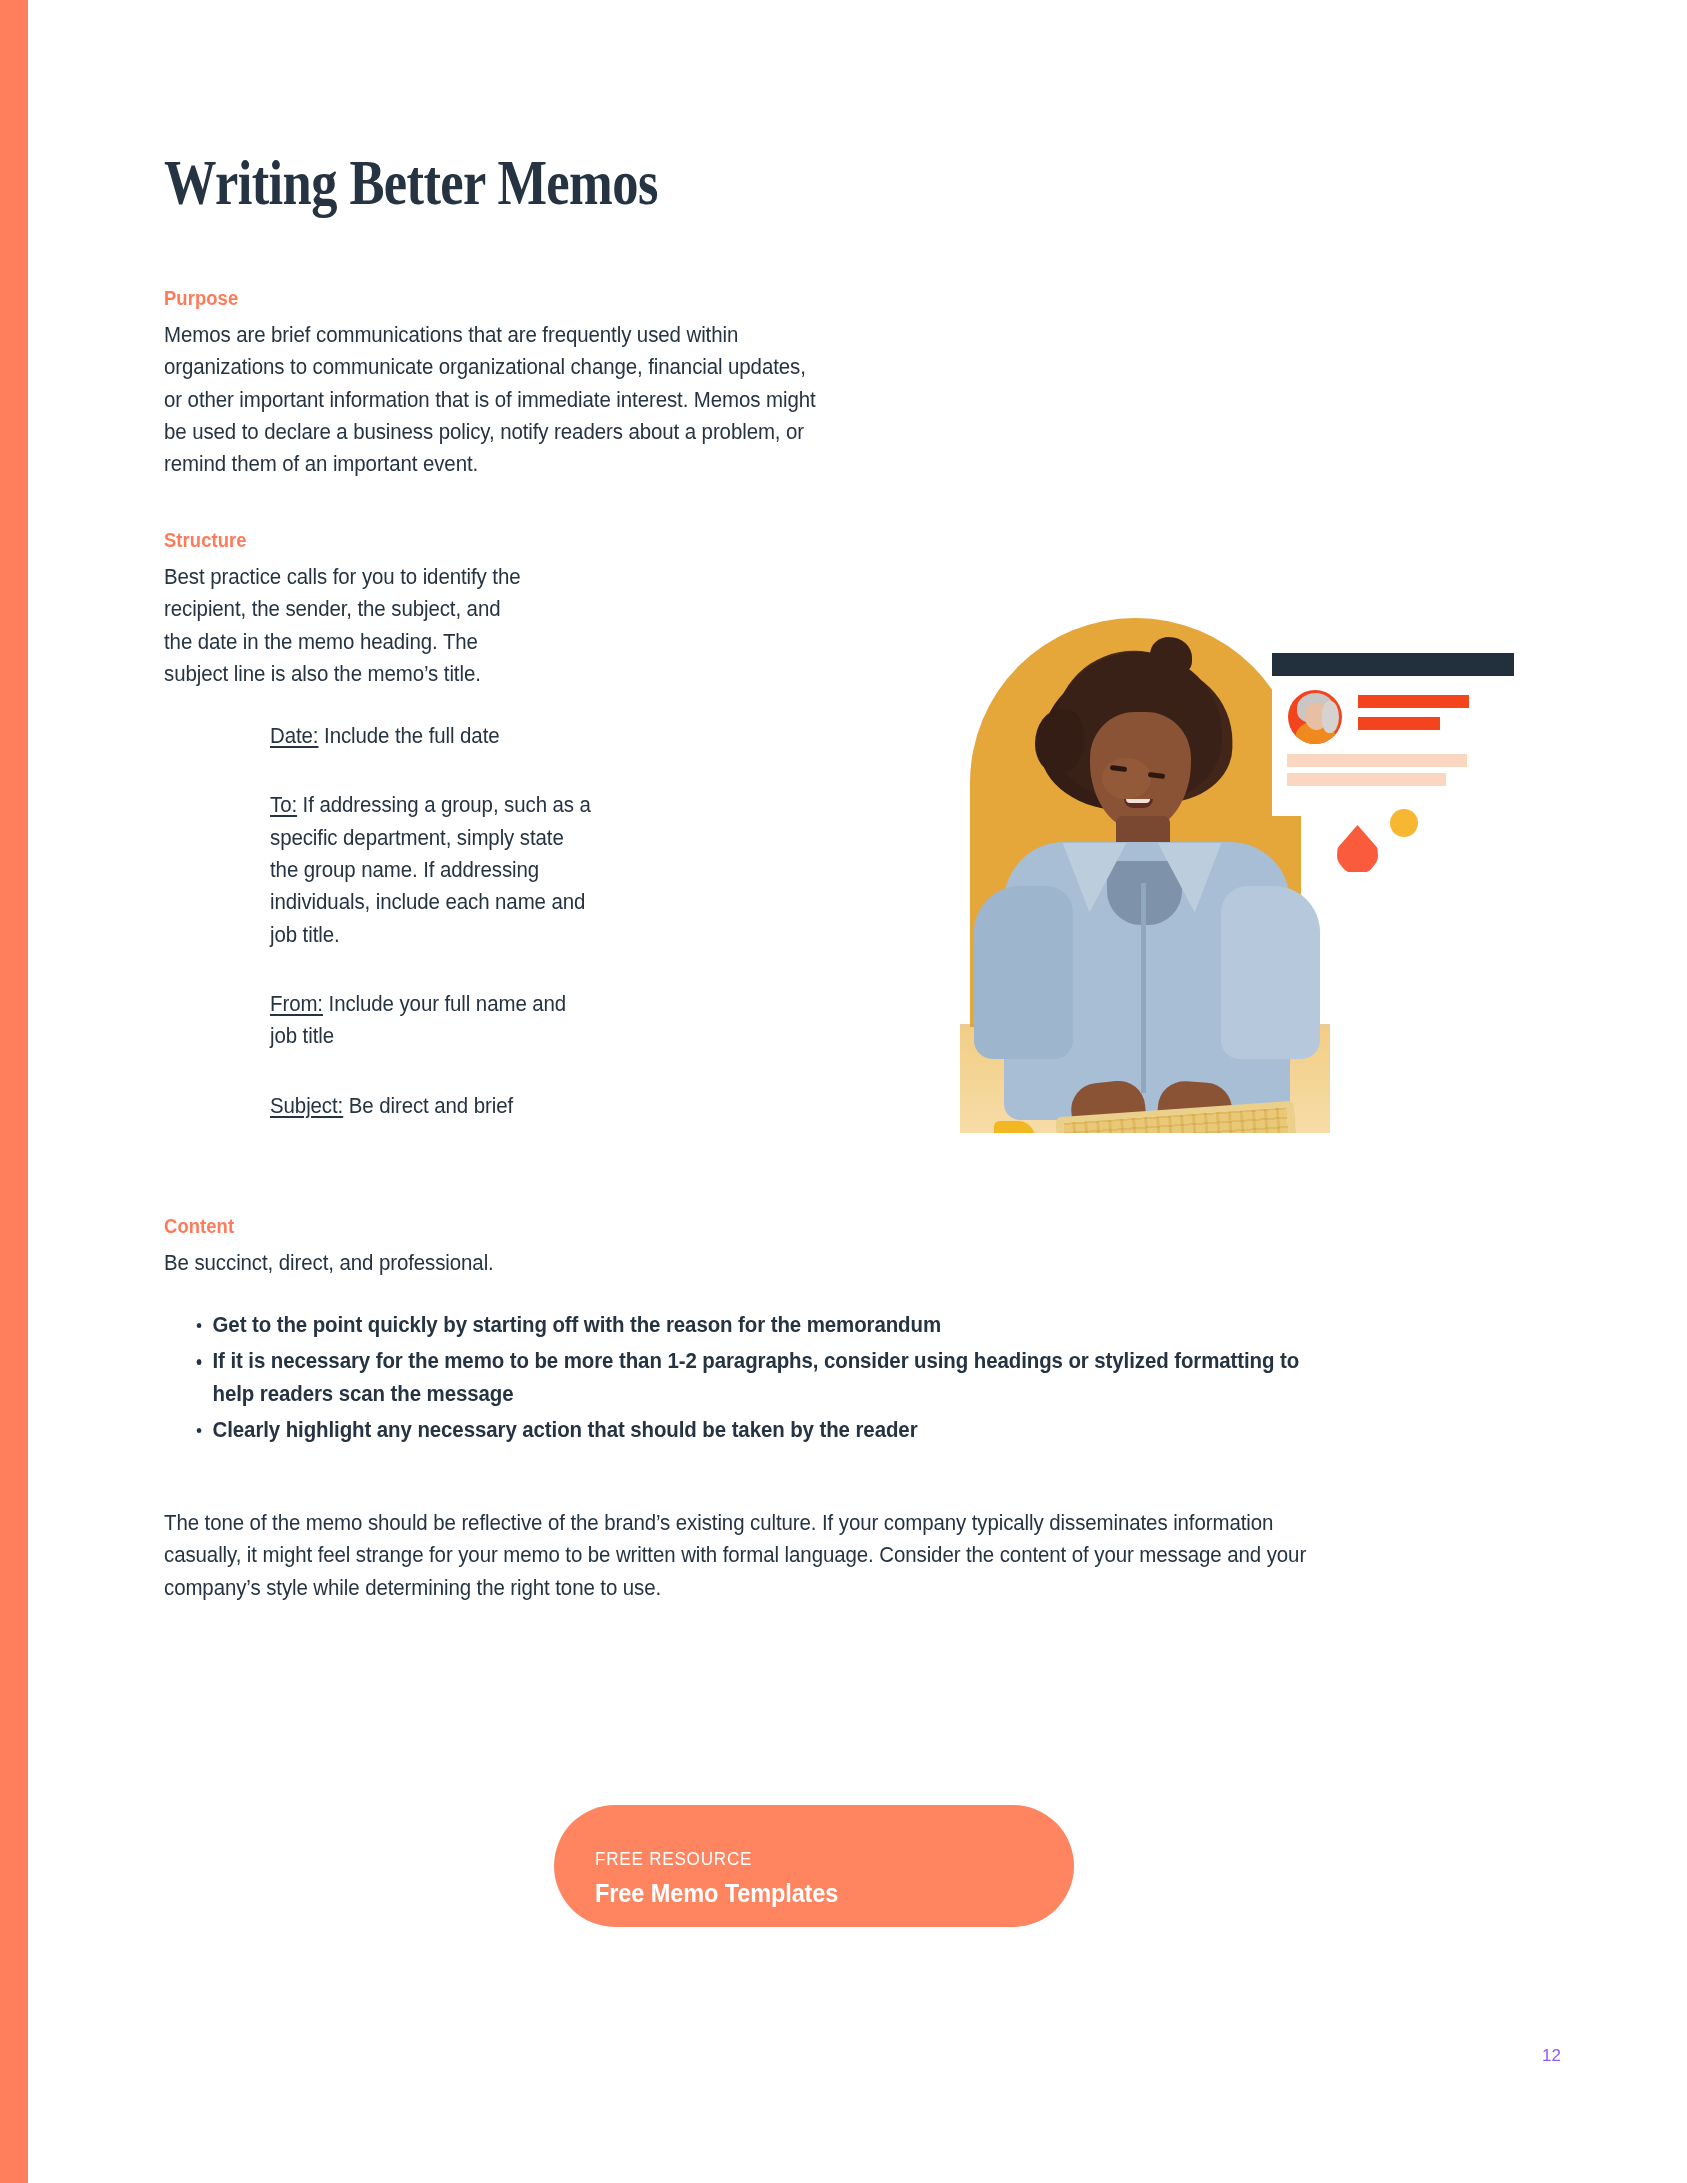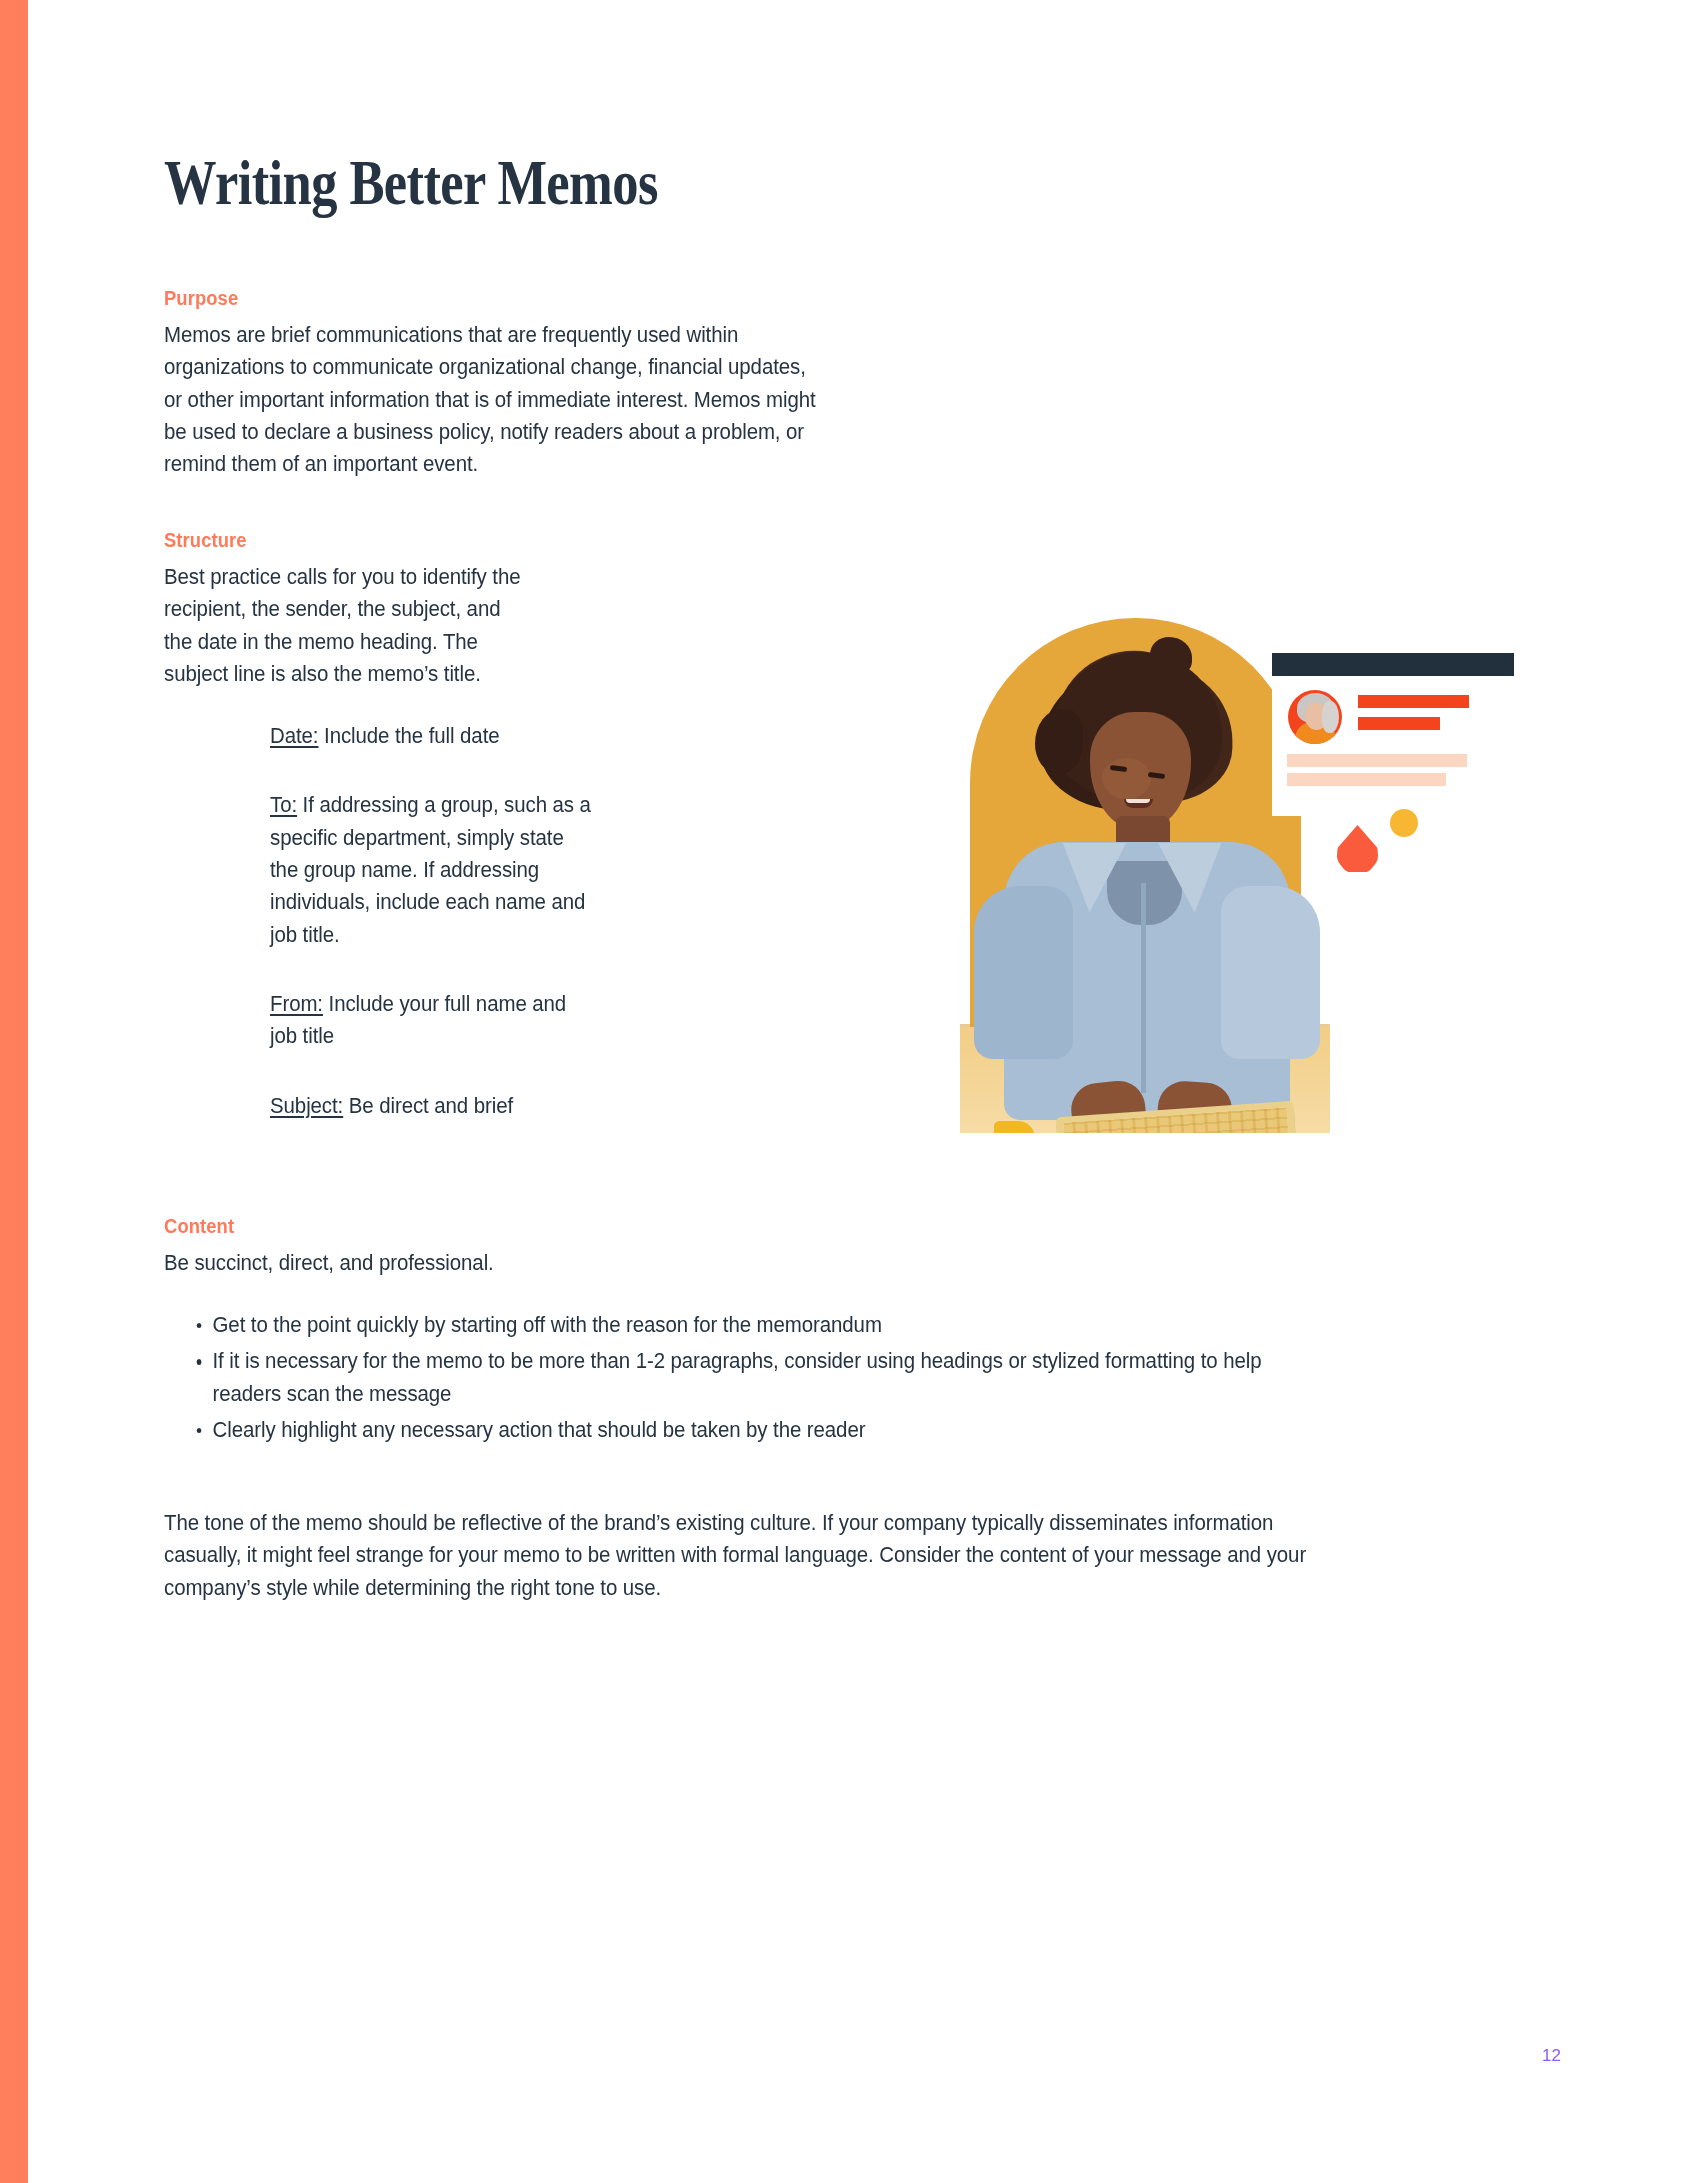--- a/index.html
+++ b/index.html
@@ -104,20 +104,21 @@
   #content-head { left: 164px; top: 1214px; }
   #content-body { left: 164px; top: 1247px; width: 662px; }
 
   
   .bullets {
     position: absolute;
     left: 193px;
     top: 1309px;
     width: 1217px;
     list-style: none;
+    font-weight: bold;
   }
   .bullets li {
     position: relative;
     color: #253342;
     font-size: 22px;
     line-height: 1.47;
     letter-spacing: -0.1px;
     padding-left: 21px;
     margin-bottom: 4px;
     transform: scaleX(0.93);
@@ -520,20 +521,24 @@
   <p id="content-body" class="body-text">Be succinct, direct, and professional.</p>
 
   <ul class="bullets">
     <li>Get to the point quickly by starting off with the reason for the memorandum</li>
     <li>If it is necessary for the memo to be more than 1-2 paragraphs, consider using headings or stylized formatting to help readers scan the message</li>
     <li>Clearly highlight any necessary action that should be taken by the reader</li>
   </ul>
 
   <p id="closing-body" class="body-text">The tone of the memo should be reflective of the brand’s existing culture. If your company typically disseminates information casually, it might feel strange for your memo to be written with formal language. Consider the content of your message and your company’s style while determining the right tone to use.</p>
 
+  <button class="cta">
+    <span class="cta-eyebrow">FREE RESOURCE</span>
+    <span class="cta-title">Free Memo Templates</span>
+  </button>
 
   <div class="page-number">12</div>
 
   <div class="illustration">
 
     <div class="arch"></div>
 
     <div class="photo-frame">
       <div class="desk-shadow"></div>
       <div class="desk"></div>

